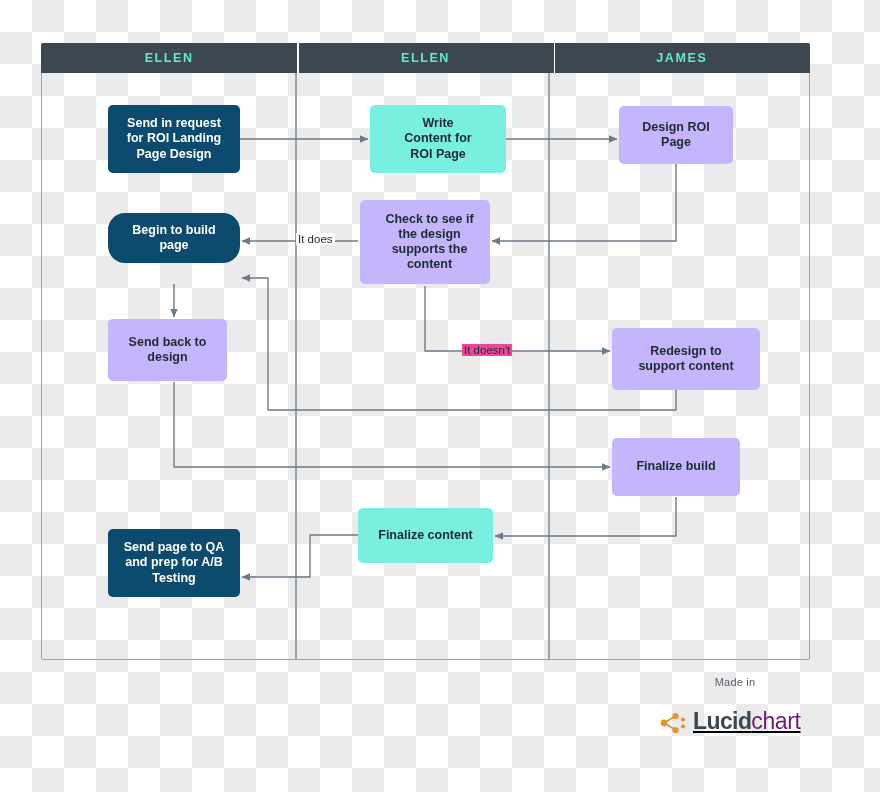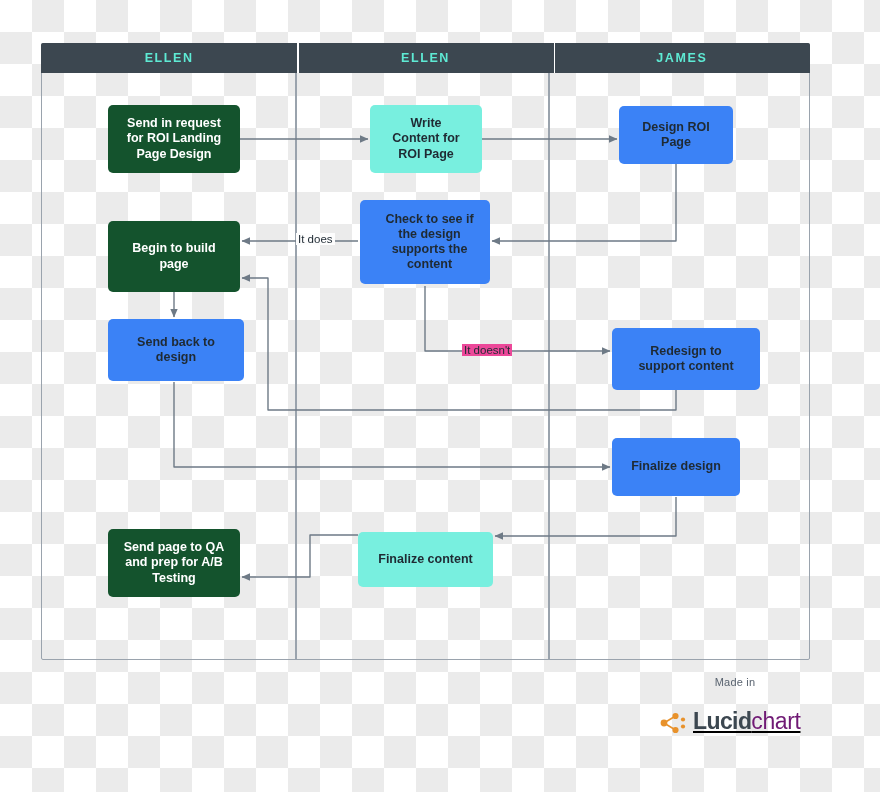--- a/index.html
+++ b/index.html
@@ -94,23 +94,23 @@
     display: flex;
     align-items: center;
     justify-content: center;
     text-align: center;
     border-radius: 5px;
     font-weight: bold;
     line-height: 1.22;
     padding: 4px 7px;
     white-space: pre-line;
   }
-  .node.blue   { background: #14532d; color: #ffffff; font-size: 12.5px; }
+  .node.blue   { background: #0c4a6e; color: #ffffff; font-size: 12.5px; }
   .node.cyan   { background: #78efdf; color: #1f2a33; font-size: 12.5px; }
-  .node.yellow { background: #3b82f6; color: #1f2a33; font-size: 12.5px; }
+  .node.yellow { background: #c4b5fd; color: #1f2a33; font-size: 12.5px; }
 
   
   .edge-label {
     position: absolute;
     font-size: 11.5px;
     font-weight: normal;
     color: #1f2a33;
     background: transparent;
     white-space: nowrap;
   }
@@ -209,44 +209,44 @@
       <path d="M676,497 L676,536 L495,536"></path>
 
       <path d="M358,535 L310,535 L310,577 L242,577"></path>
     </g>
   </svg>
 
   <div class="node blue" style="left:108px;top:105px;width:132px;height:68px;">Send in request
 for ROI Landing
 Page Design</div>
 
-  <div class="node cyan" style="left:370px;top:105px;width:112px;height:68px;">Write
+  <div class="node cyan" style="left:370px;top:105px;width:136px;height:68px;">Write
 Content for
 ROI Page</div>
 
   <div class="node yellow" style="left:619px;top:106px;width:114px;height:58px;">Design ROI
 Page</div>
 
   <div class="node yellow" style="left:360px;top:200px;width:130px;height:84px;padding-left:16px;">Check to see if
 the design
 supports the
 content</div>
 
-  <div class="node blue" style="left:108px;top:221px;width:132px;height:71px;">Begin to build
+  <div class="node blue" style="left:108px;top:213px;width:132px;height:50px;border-radius:17px;">Begin to build
 page</div>
 
-  <div class="node yellow" style="left:108px;top:319px;width:136px;height:62px;">Send back to
+  <div class="node yellow" style="left:108px;top:319px;width:119px;height:62px;">Send back to
 design</div>
 
   <div class="node yellow" style="left:612px;top:328px;width:148px;height:62px;">Redesign to
 support content</div>
 
-  <div class="node yellow" style="left:612px;top:438px;width:128px;height:58px;">Finalize design</div>
-
-  <div class="node cyan" style="left:358px;top:508px;width:135px;height:55px;margin-top:24px;">Finalize content</div>
+  <div class="node yellow" style="left:612px;top:438px;width:128px;height:58px;">Finalize build</div>
+
+  <div class="node cyan" style="left:358px;top:508px;width:135px;height:55px;">Finalize content</div>
 
   <div class="node blue" style="left:108px;top:529px;width:132px;height:68px;">Send page to QA
 and prep for A/B
 Testing</div>
 
   <div class="edge-label" style="left:296px;top:233px;background:#fdfdfd;padding:0 2px;">It does</div>
 
   <div class="edge-label" style="left:462px;top:344px;background:#ec4899;padding:0 2px;">It doesn't</div>
 
   <div class="footer">

